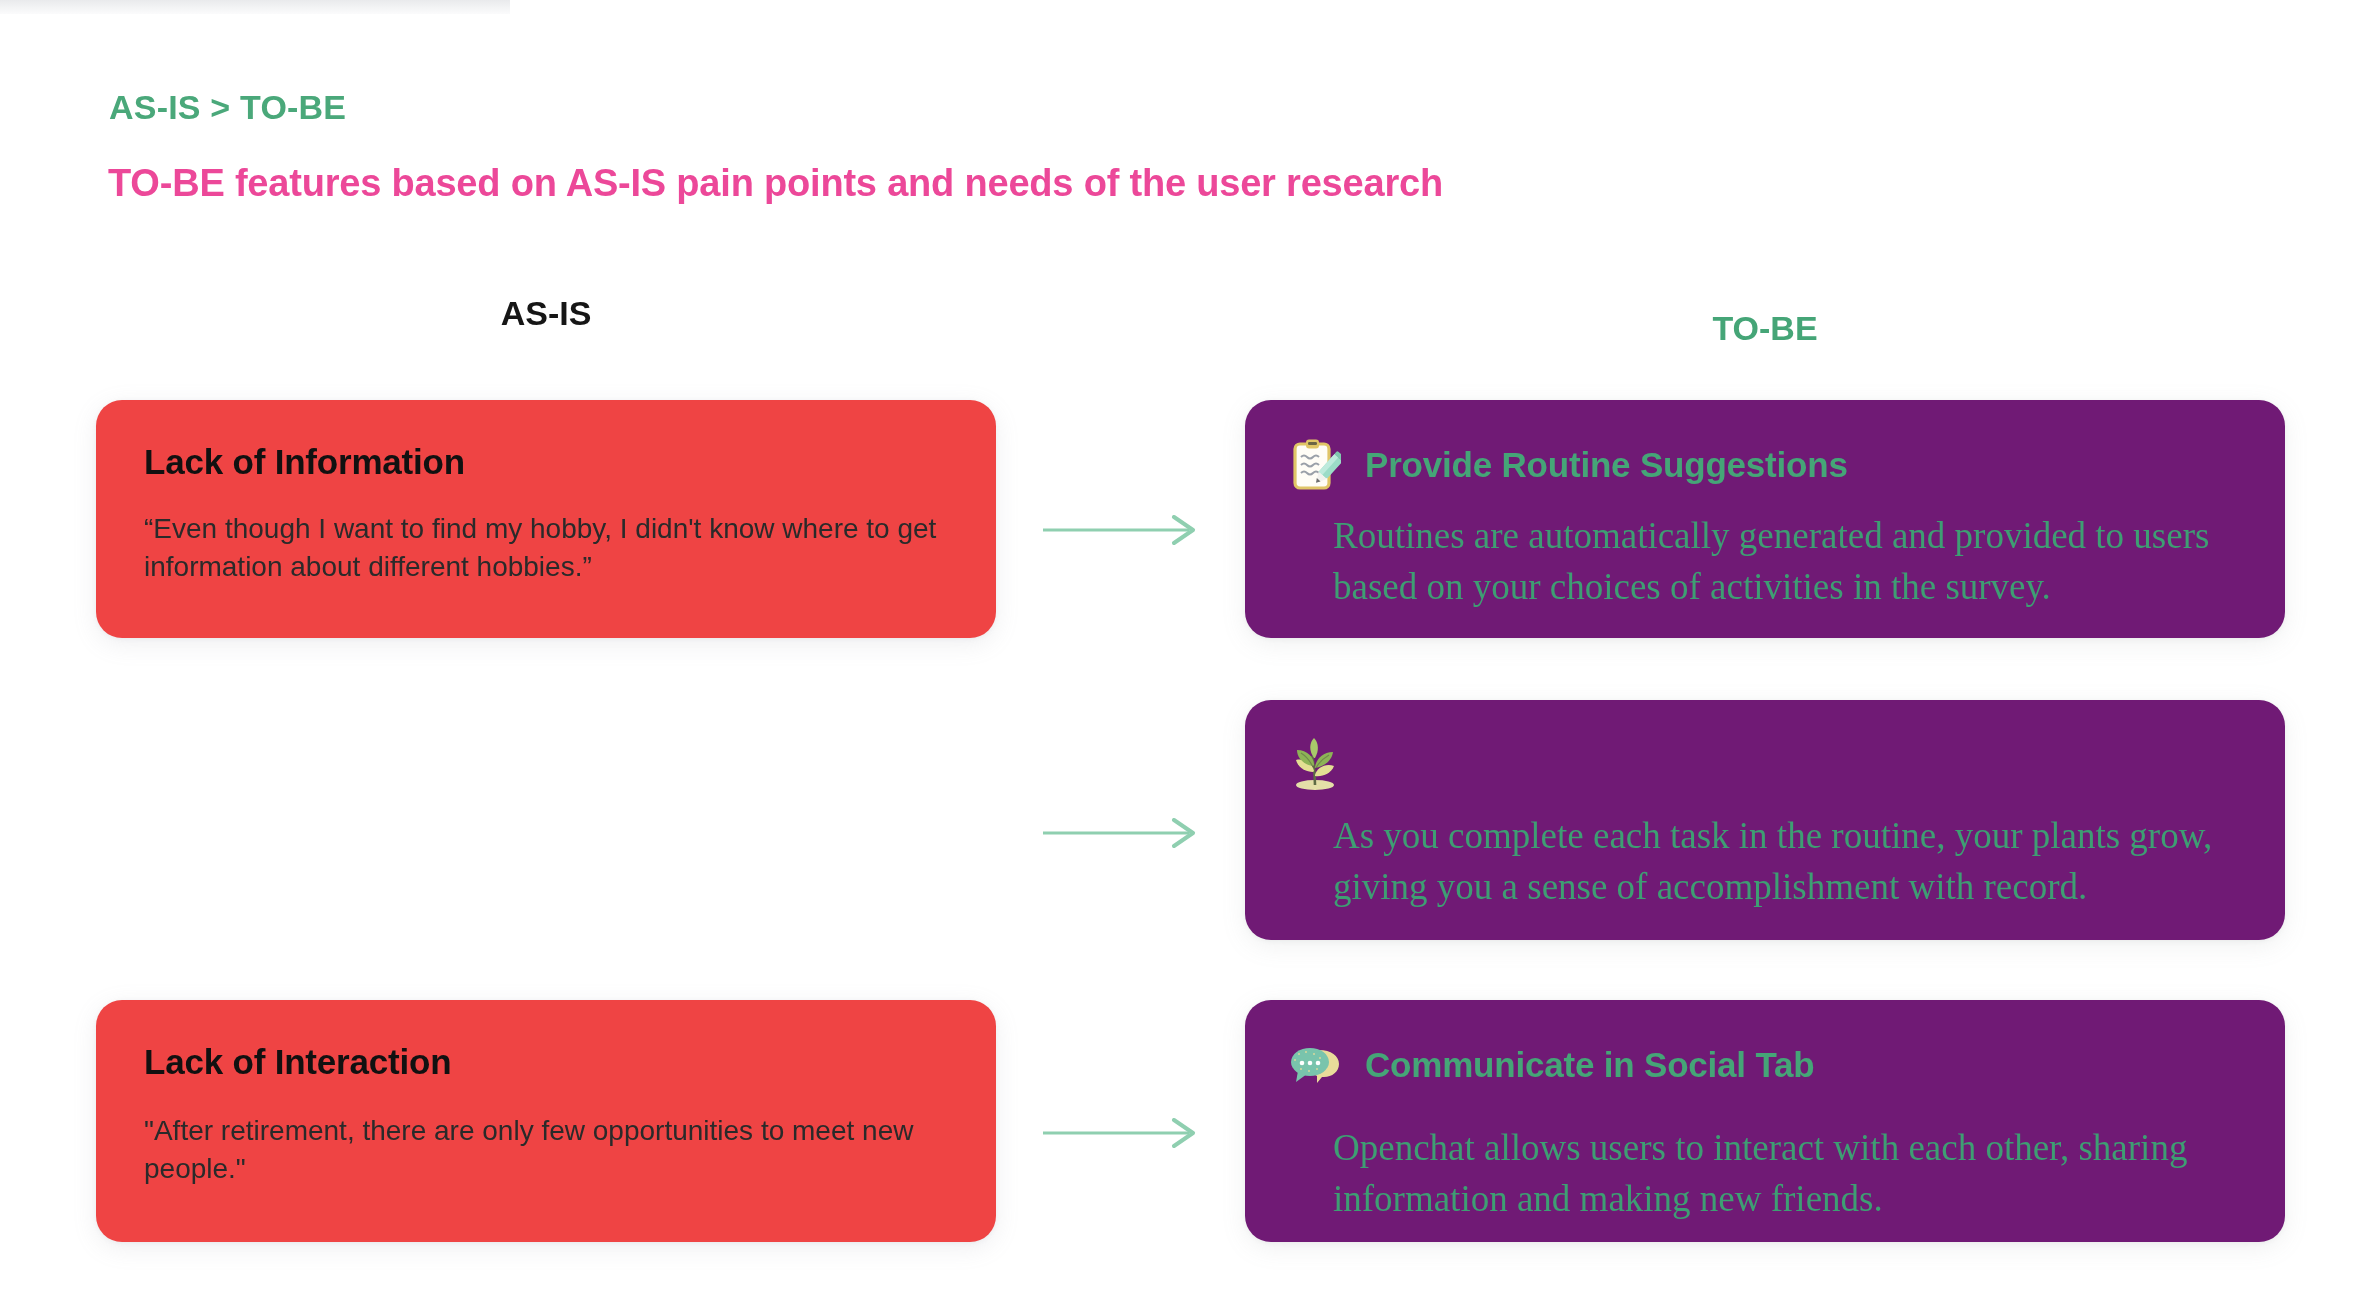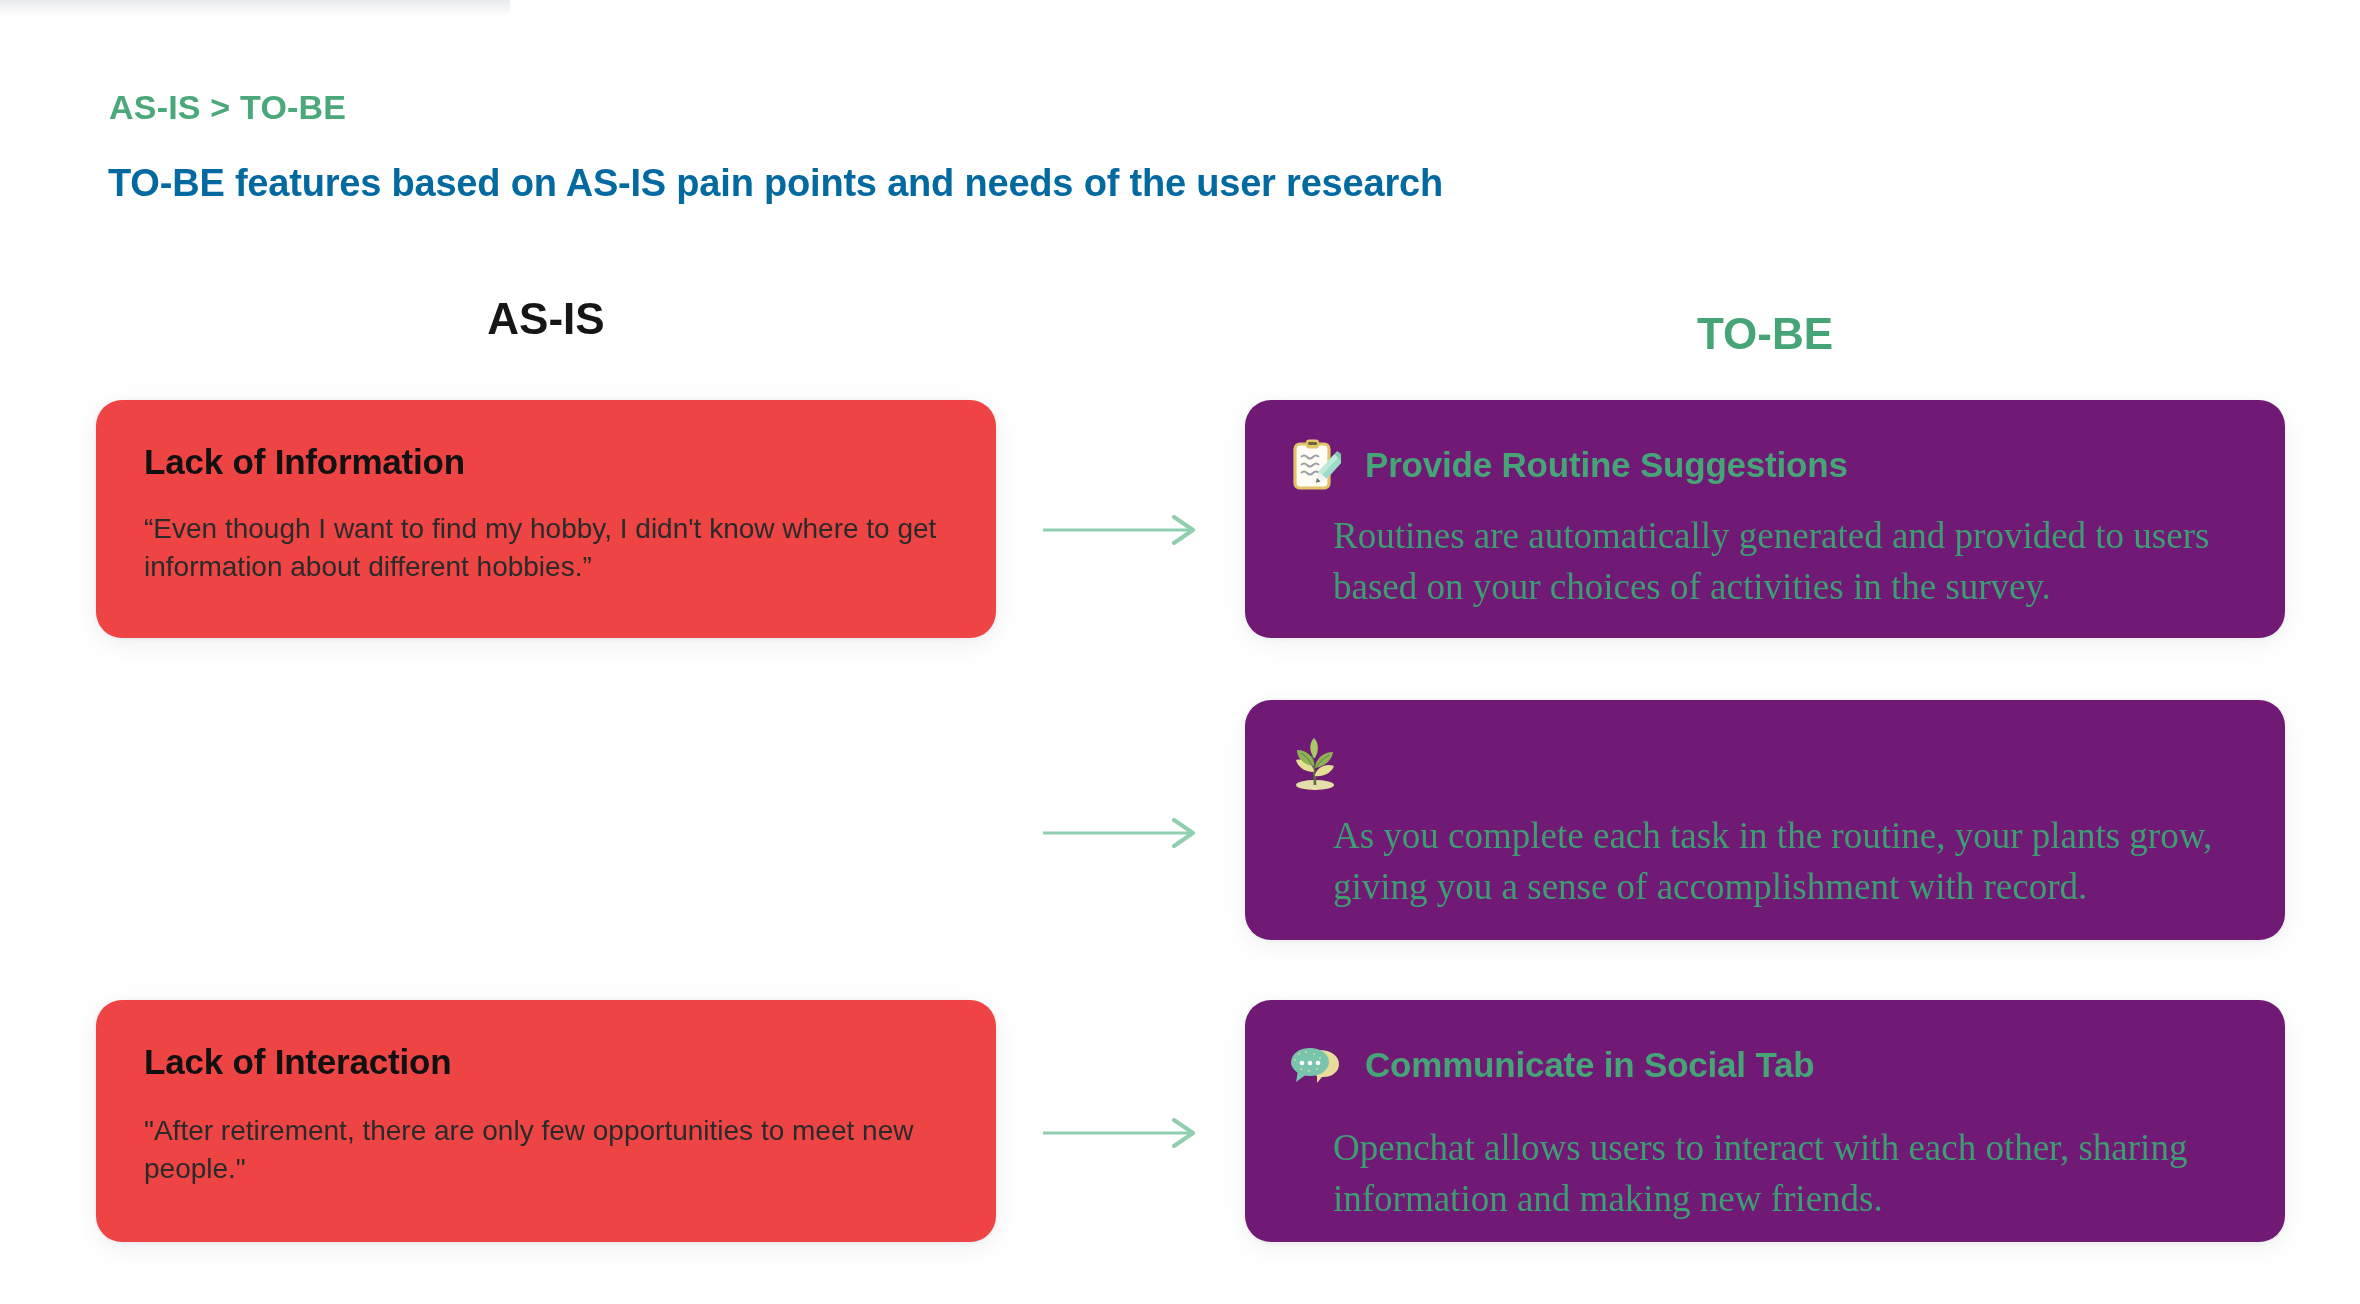--- a/index.html
+++ b/index.html
@@ -35,30 +35,30 @@
     font-weight:bold;
     letter-spacing:0.2px;
     color:#4AA87A;
     white-space:nowrap;
   }
   .headline{
     position:absolute;
     left:108px; top:162px;
     font-size:38px;
     font-weight:bold;
-    color:#0369a1;
+    color:#ec4899;
     letter-spacing:-0.2px;
     white-space:nowrap;
   }
 
   
   .col-head{
     position:absolute;
     top:294px;
-    font-size:44px;
+    font-size:34px;
     font-weight:bold;
     text-align:center;
     white-space:nowrap;
   }
   .col-head.asis{
     left:96px; width:900px;
     color:#161616;
   }
   .col-head.tobe{
     left:1245px; width:1040px;

